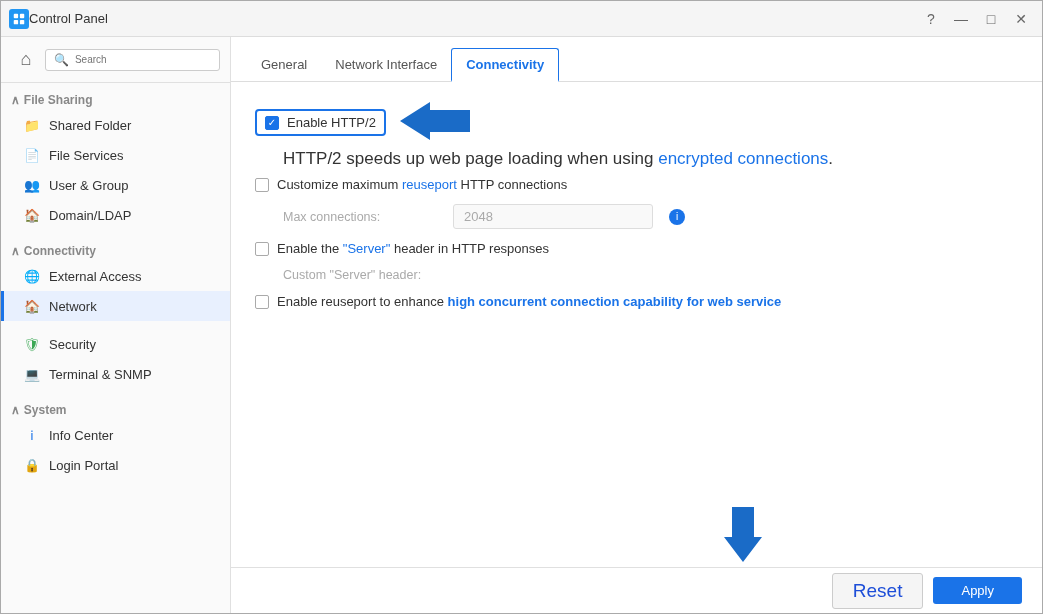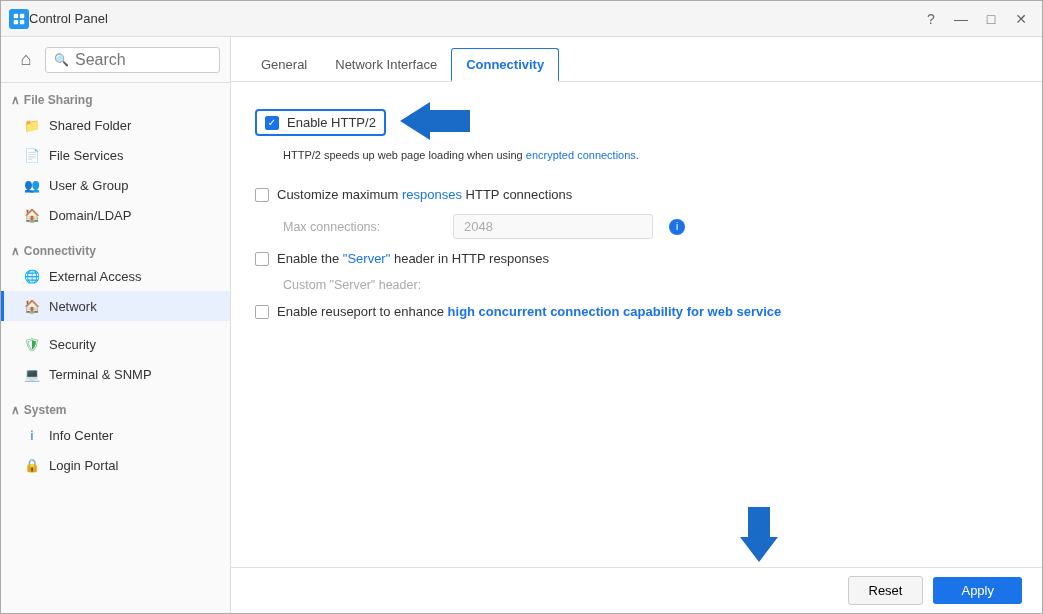--- a/index.html
+++ b/index.html
@@ -14,21 +14,21 @@
     .title-bar-title { font-size: 13px; color: #333; flex: 1; }
     .title-bar-controls { display: flex; gap: 4px; }
     .title-bar-btn { width: 26px; height: 22px; background: none; border: none; cursor: pointer; display: flex; align-items: center; justify-content: center; color: #666; font-size: 14px; border-radius: 3px; }
 
     
     .main-layout { display: flex; flex: 1; overflow: hidden; }
 
     
     .sidebar { width: 230px; background: #fafafa; border-right: 1px solid #e0e0e0; display: flex; flex-direction: column; overflow-y: auto; flex-shrink: 0; }
     .search-input-wrap { display: flex; align-items: center; background: #fff; border: 1px solid #ccc; border-radius: 3px; padding: 3px 8px; gap: 6px; }
-    .search-input-wrap input { border: none; outline: none; font-size: 16px; width: 100%; color: #888; }
+    .search-input-wrap input { border: none; outline: none; font-size: 10px; width: 100%; color: #888; }
     .search-icon { color: #999; font-size: 12px; }
 
     .sidebar-section { padding: 4px 0; }
     .home-btn { width: 30px; height: 30px; border: none; background: none; cursor: pointer; display: flex; align-items: center; justify-content: center; color: #666; font-size: 18px; border-radius: 3px; }
 
     .sidebar-item { display: flex; align-items: center; padding: 6px 10px 6px 22px; cursor: pointer; color: #333; font-size: 13px; gap: 8px; border-radius: 0; }
     .sidebar-item.active { background: #e8f0fe; border-left: 3px solid #1a73e8; padding-left: 19px; font-weight: 500; }
     .sidebar-item .item-icon { width: 18px; height: 18px; display: flex; align-items: center; justify-content: center; flex-shrink: 0; }
 
     
@@ -43,31 +43,31 @@
     .panel { flex: 1; padding: 20px 24px; overflow-y: auto; background: #fff; }
 
     .option-row { display: flex; align-items: center; margin-bottom: 12px; gap: 10px; }
     .option-row.indent { padding-left: 28px; }
 
     .checkbox-wrap { display: flex; align-items: center; gap: 8px; cursor: pointer; }
     .checkbox { width: 14px; height: 14px; border: 1px solid #aaa; border-radius: 2px; display: flex; align-items: center; justify-content: center; background: #fff; flex-shrink: 0; }
     .checkbox.checked { background: #1a73e8; border-color: #1a73e8; color: white; font-size: 10px; }
     .checkbox-highlight { border: 2px solid #1a73e8; border-radius: 4px; padding: 4px 8px; display: flex; align-items: center; gap: 8px; }
 
-    .desc-text { color: #333; font-size: 11px; padding-left: 28px; margin-bottom: 26px; }
+    .desc-text { color: #333; font-size: 17px; padding-left: 28px; margin-bottom: 8px; }
 
     .label-field { color: #aaa; font-size: 12.5px; min-width: 160px; }
     .input-field { border: 1px solid #ddd; border-radius: 3px; padding: 4px 10px; font-size: 13px; color: #aaa; width: 200px; background: #f9f9f9; }
     .info-icon { width: 16px; height: 16px; border-radius: 50%; background: #1a73e8; color: white; font-size: 10px; display: flex; align-items: center; justify-content: center; cursor: pointer; }
 
     .option-label { font-size: 13px; color: #333; }
 
     
     .bottom-bar { height: 46px; border-top: 1px solid #e0e0e0; display: flex; align-items: center; justify-content: flex-end; padding: 0 20px; gap: 10px; background: #fff; flex-shrink: 0; }
-    .btn-reset { padding: 6px 20px; border: 1px solid #ccc; background: #f5f5f5; border-radius: 3px; cursor: pointer; font-size: 13px; color: #000000; }
+    .btn-reset { padding: 6px 20px; border: 1px solid #ccc; background: #f5f5f5; border-radius: 3px; cursor: pointer; font-size: 19px; color: #1d4ed8; }
     .btn-apply { padding: 6px 28px; background: #1a73e8; color: #fff; border: none; border-radius: 3px; cursor: pointer; font-size: 13px; font-weight: 500; }
 
     .file-sharing-header { color: #888; font-size: 12px; font-weight: 600; padding: 6px 10px 3px 10px; display: flex; align-items: center; gap: 4px; }
 
     .top-header-row { display: flex; align-items: center; height: 46px; border-bottom: 1px solid #e0e0e0; padding: 0 10px; background: #fafafa; }
   </style>
 </head>
 <body>
 
 <div class="window">
@@ -190,21 +190,21 @@
           </span>
         </div>
 
         <div class="desc-text">
           HTTP/2 speeds up web page loading when using <span style="color:#1a73e8;">encrypted connections</span>.
         </div>
 
         <div class="option-row">
           <div class="checkbox-wrap">
             <div class="checkbox"></div>
-            <span class="option-label">Customize maximum <span style="color:#1a73e8;">responses</span> HTTP connections</span>
+            <span class="option-label">Customize maximum <span style="color:#1a73e8;">reuseport</span> HTTP connections</span>
           </div>
         </div>
 
         <div class="option-row indent">
           <span class="label-field">Max connections:</span>
           <input class="input-field" type="text" style="margin-right: 6px;" value="2048">
           <div class="info-icon">i</div>
         </div>
 
         <div class="option-row">

